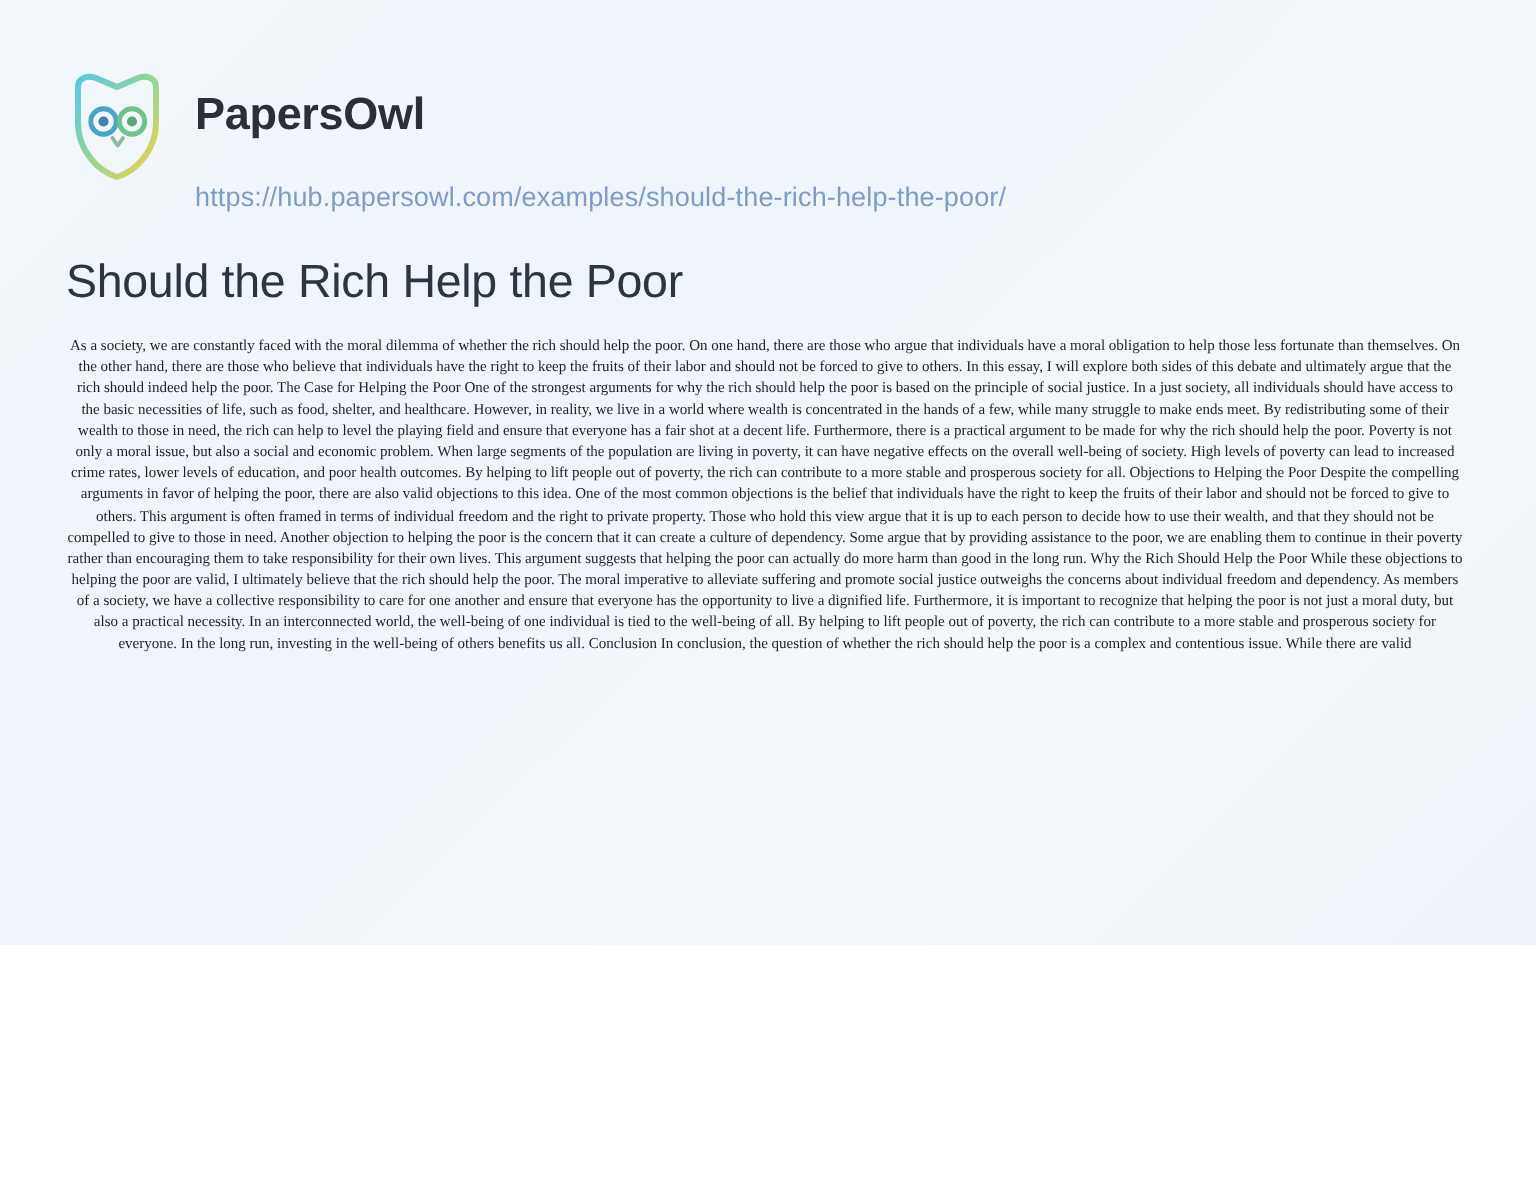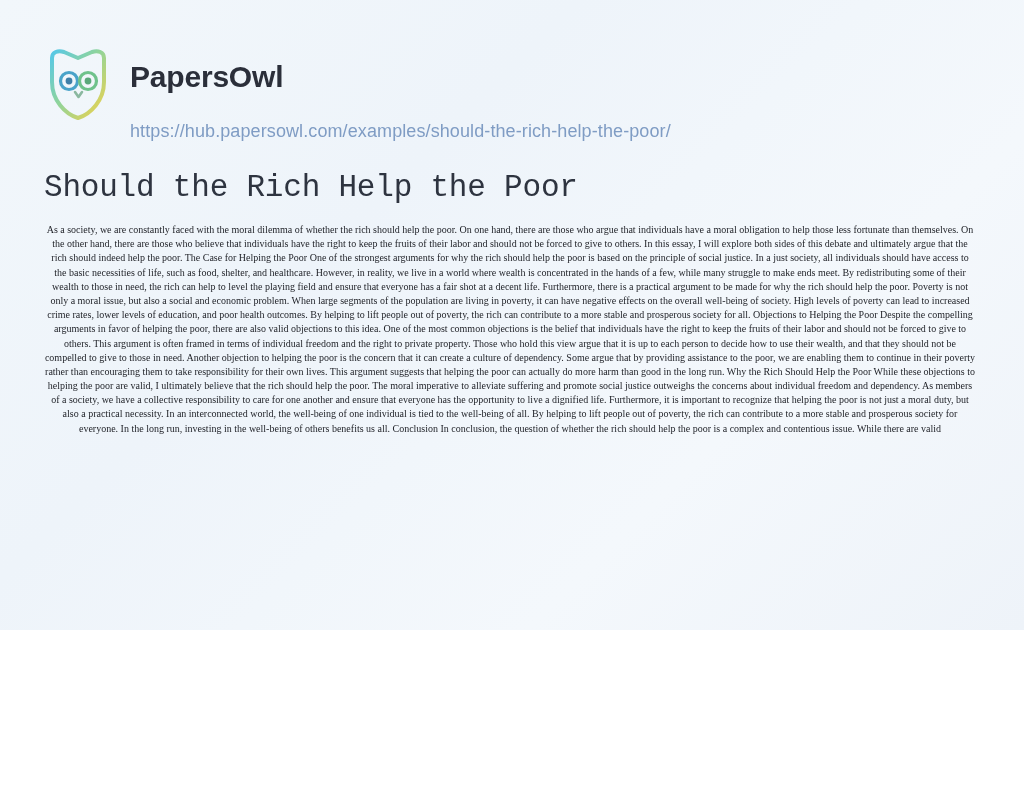--- a/index.html
+++ b/index.html
@@ -51,21 +51,21 @@
     font-size: 18px;
     color: #7f9cc4;
     margin-top: 28px;
     letter-spacing: 0.1px;
     word-break: break-all;
   }
   .article {
     padding: 28px 48px 0 44px;
   }
   .article-title {
-    font-family: Liberation Mono, monospace;
+    font-family: Liberation Sans, sans-serif;
     font-size: 31px;
     font-weight: normal;
     color: #2e3440;
     margin: 0 0 18px 0;
     letter-spacing: -0.2px;
   }
   .article-body {
     font-family: Liberation Serif, serif;
     font-size: 10px;
     line-height: 1.42;

